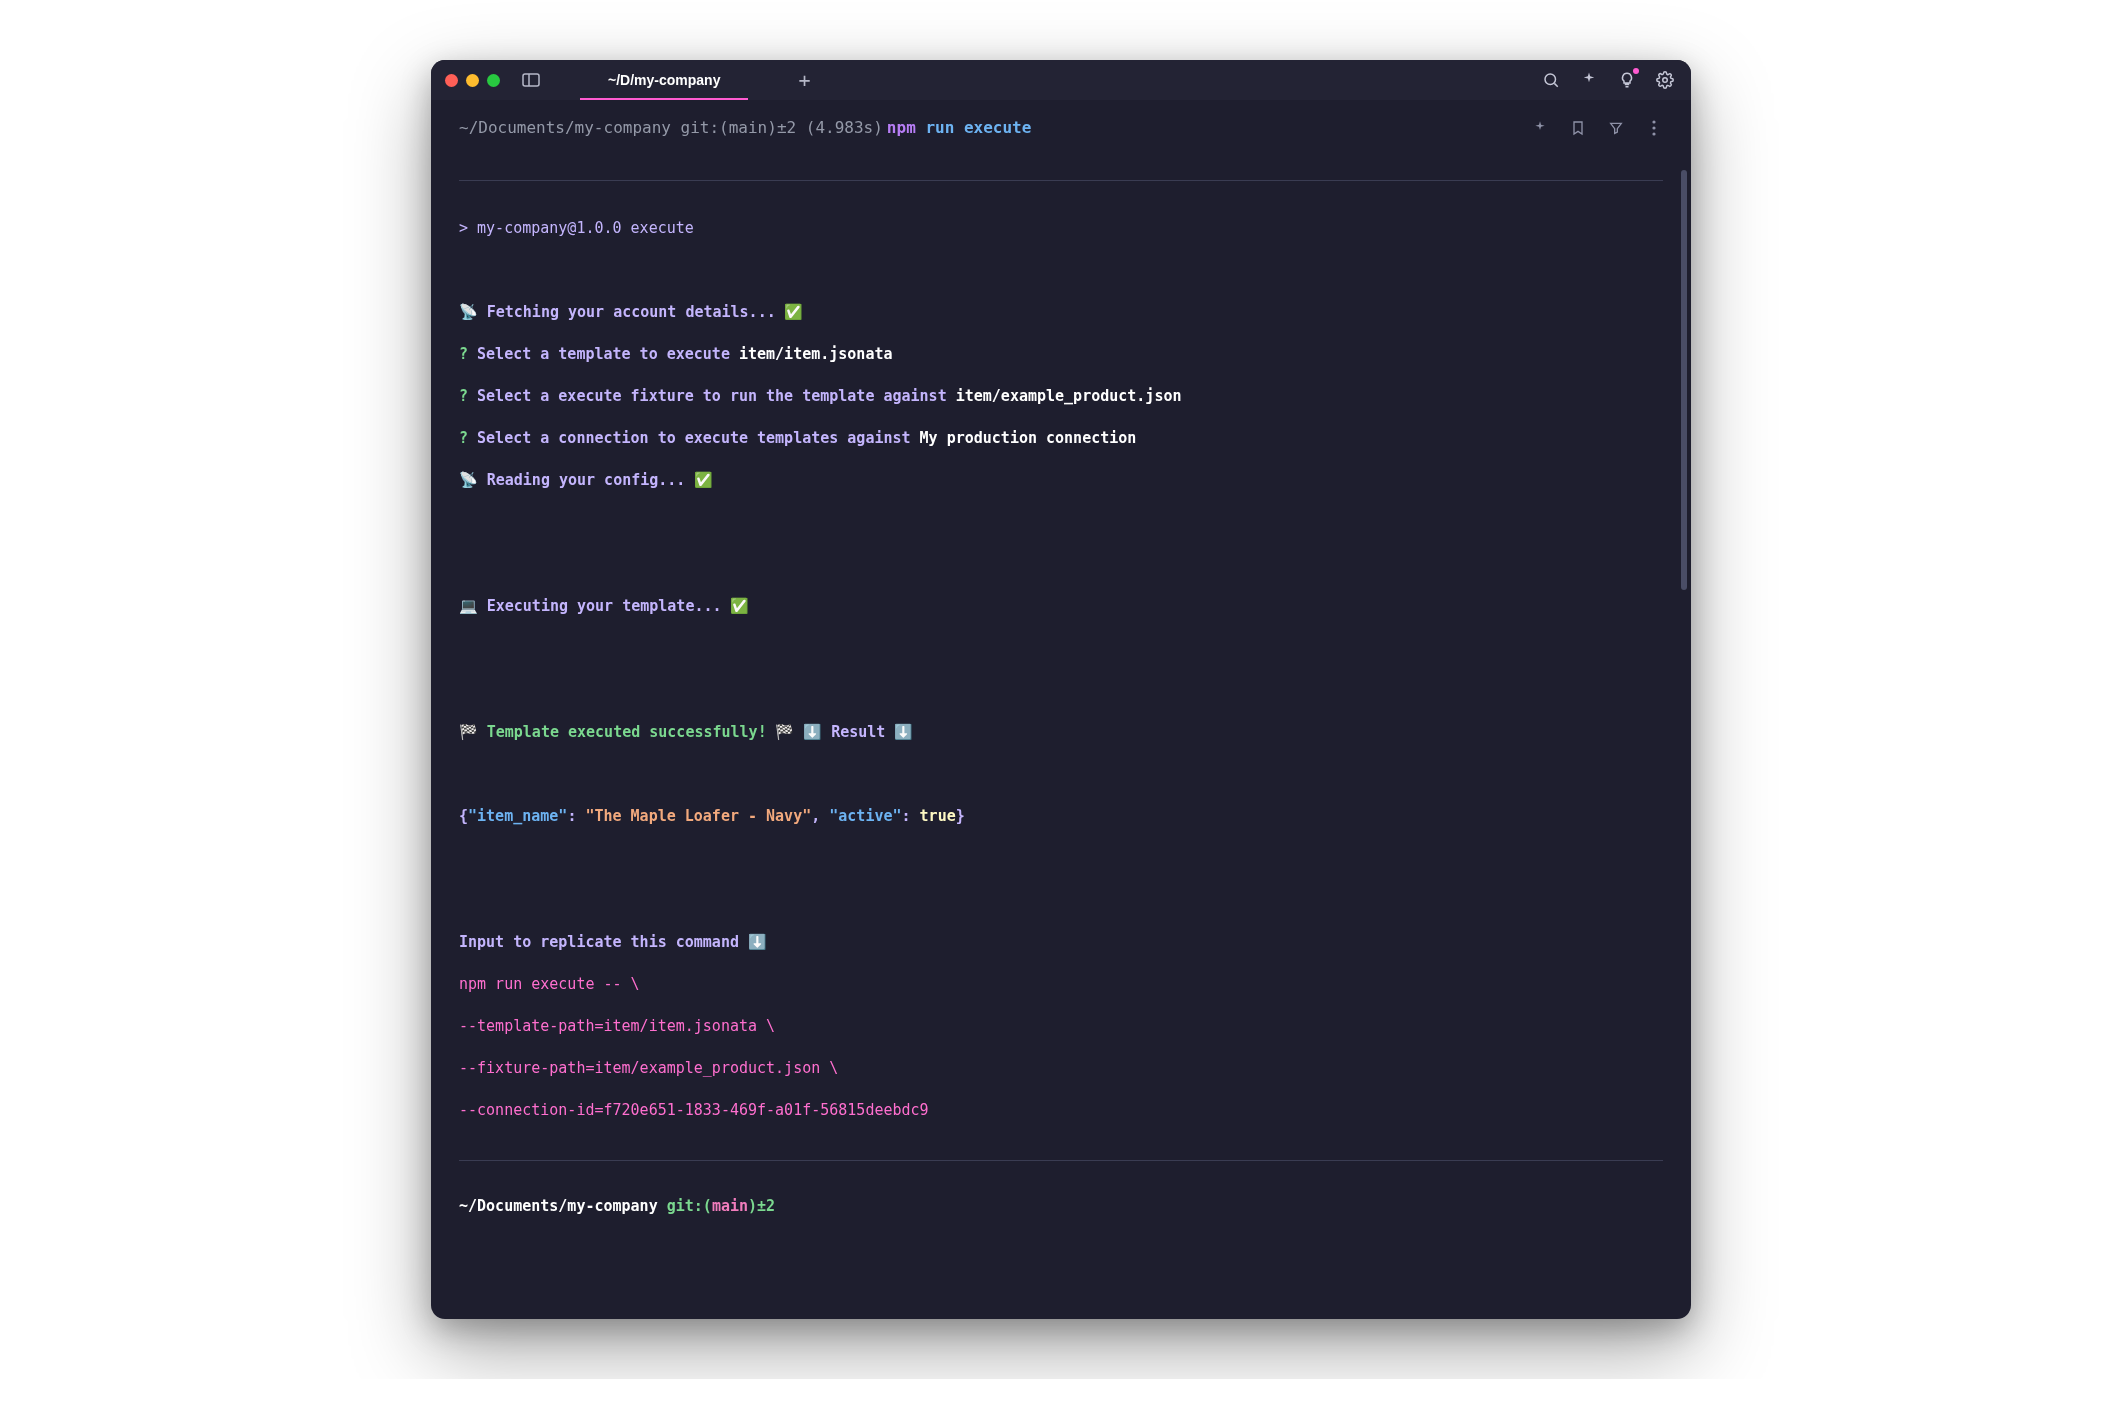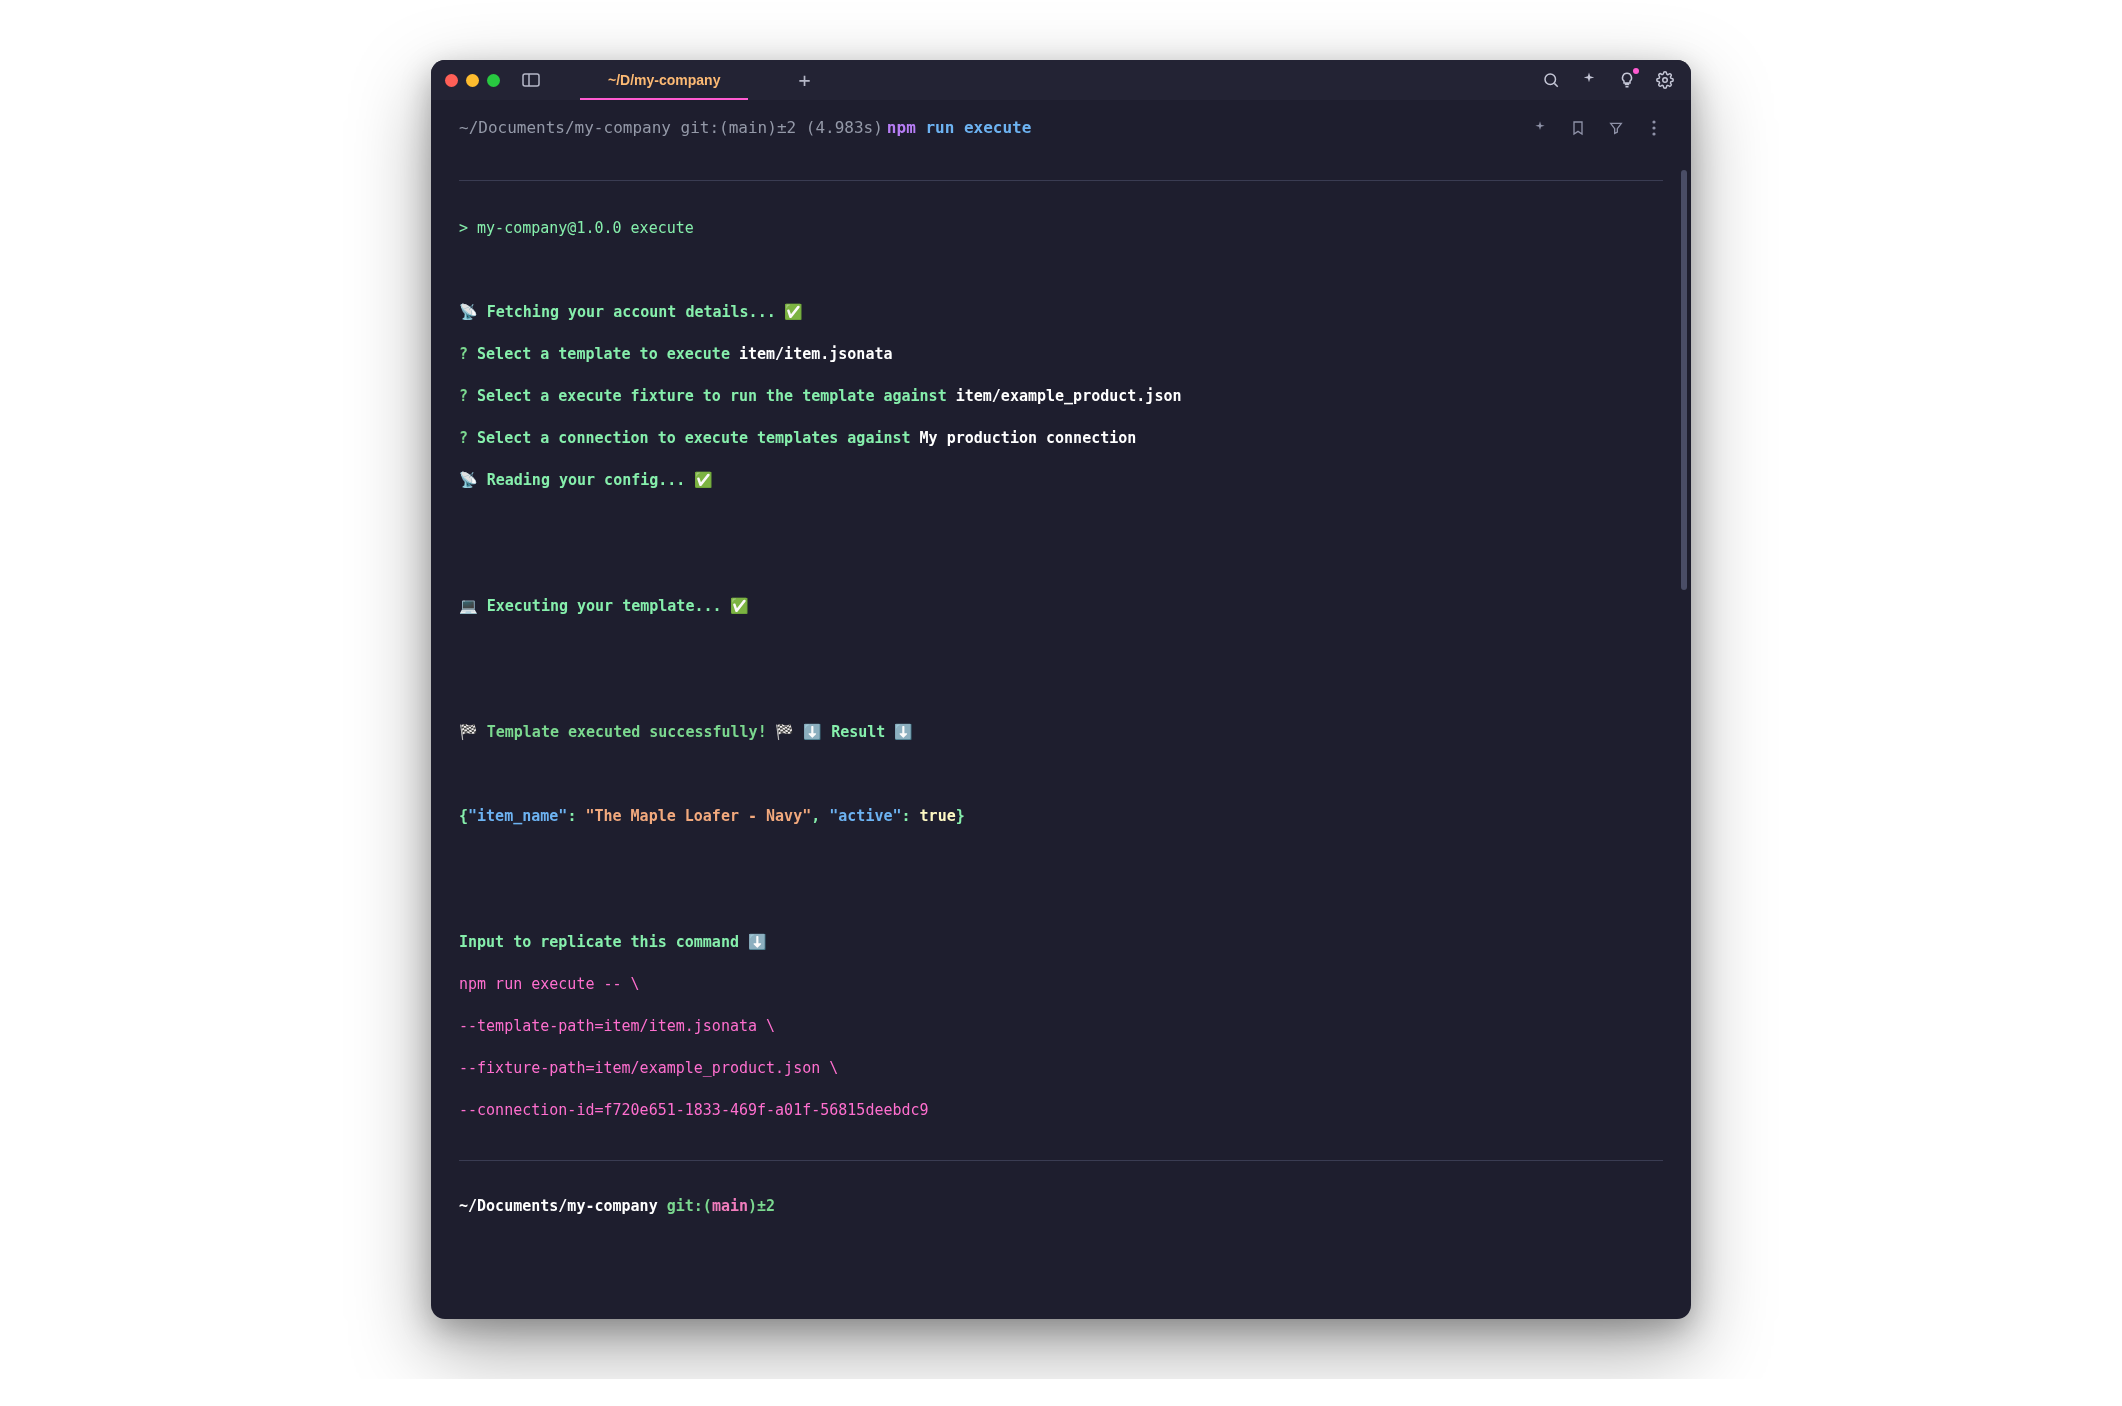--- a/index.html
+++ b/index.html
@@ -32,21 +32,21 @@
   .dot.red { background:#ff5f57; }
   .dot.yellow { background:#febc2e; }
   .dot.green { background:#28c840; }
   .tab-icon { margin-left: 22px; color:#b6b8c8; display:flex; align-items:center; }
   .tab {
     margin-left: 40px;
     height: 40px;
     display:flex;
     align-items:center;
     padding: 0 28px;
-    color:#fdba74;
+    color:#ffffff;
     font-size:14px;
     font-weight:600;
     font-family: -apple-system, BlinkMacSystemFont, "Segoe UI", sans-serif;
     position:relative;
   }
   .tab::after {
     content:"";
     position:absolute;
     left:0; right:0; bottom:0;
     height:2px;
@@ -85,21 +85,21 @@
   .line { white-space:pre-wrap; }
   .c-gray { color:#9499a8; }
   .c-purple { color:#b77df5; }
   .c-blue { color:#6db3f2; }
   .c-cyan { color:#ffffff; }
   .c-green { color:#7bd88f; }
   .c-orange { color:#f2a97d; }
   .c-red { color:#fef9c3; }
   .c-pink { color:#ff6fcf; }
   .c-pink2 { color:#f27dbd; }
-  .c-white { color:#86efac; }
+  .c-white { color:#c4b5fd; }
   .bold { font-weight:700; }
 
   hr.sep {
     border:none;
     border-top:1px solid #3a3c52;
     margin: 16px 0;
   }
   hr.sep2 {
     border:none;
     border-top:1px solid #3a3c52;

